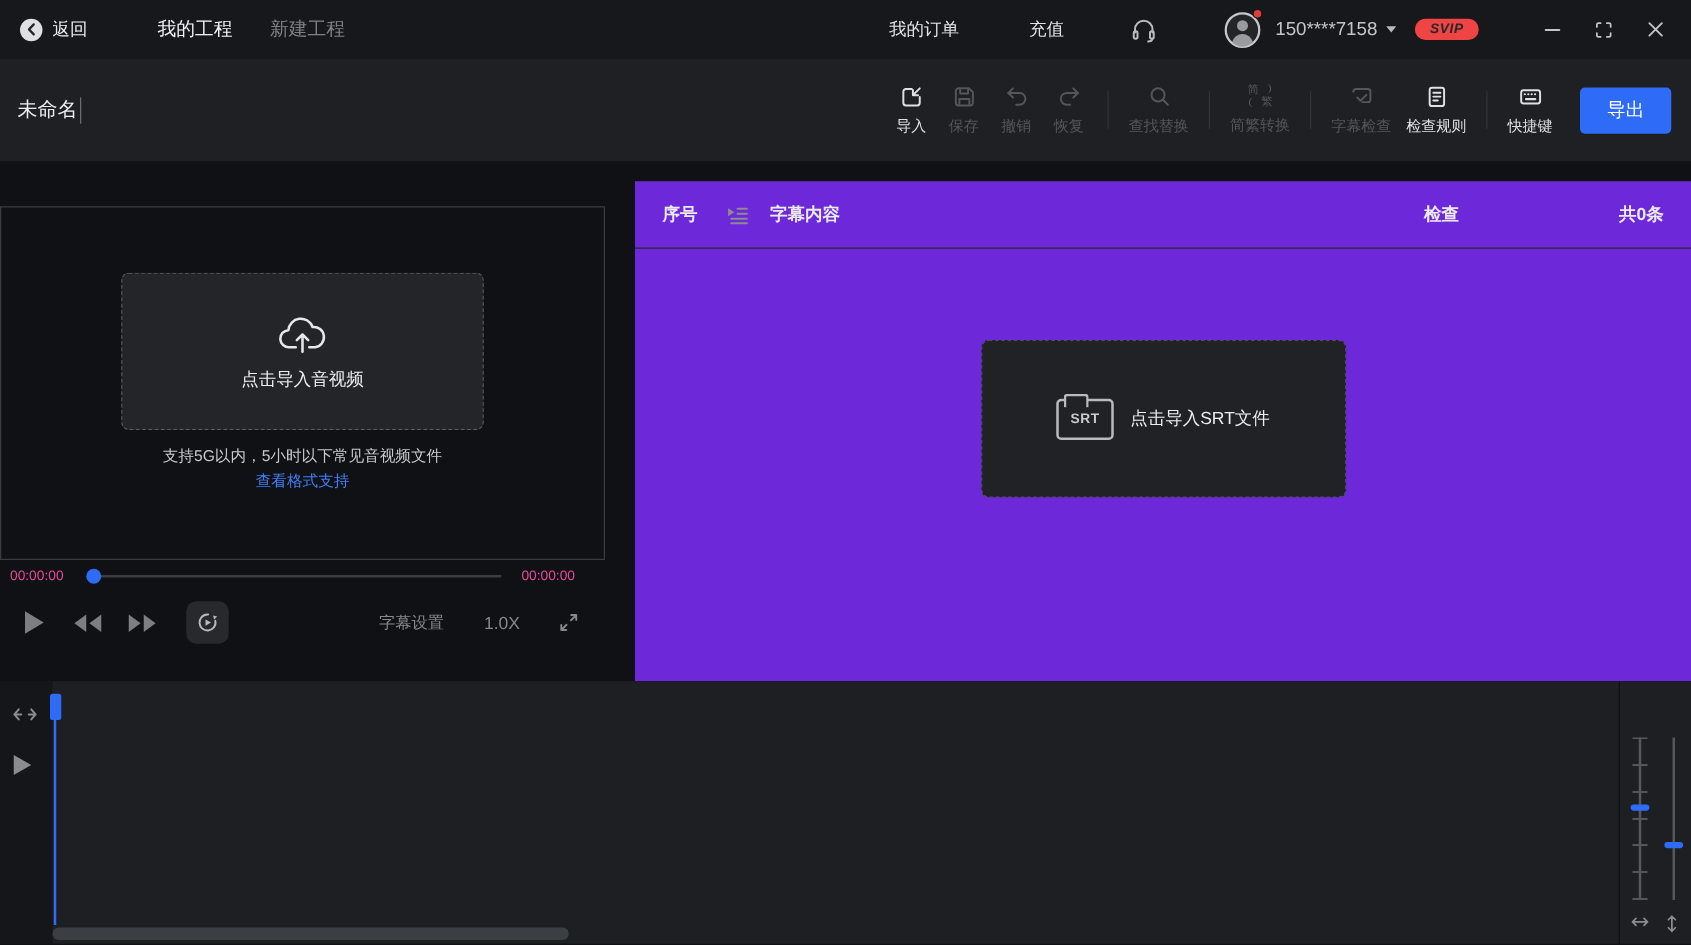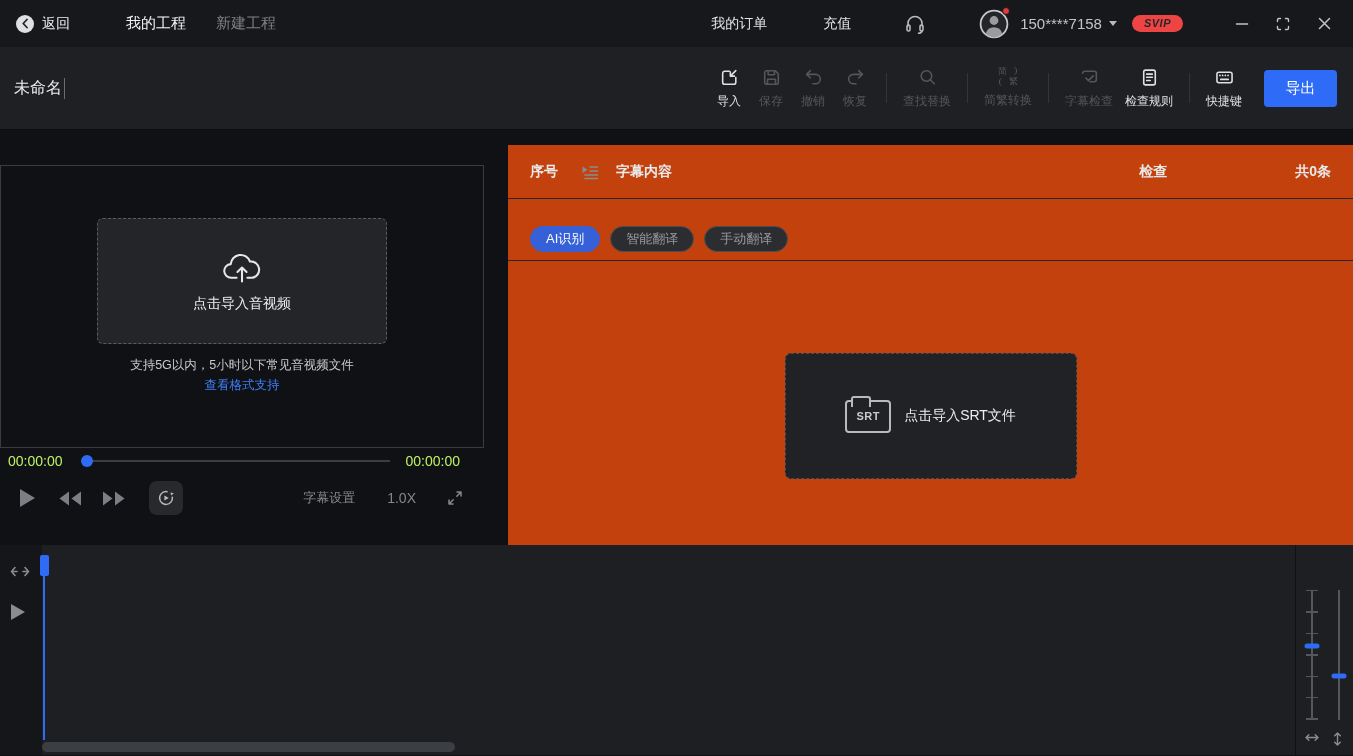--- a/index.html
+++ b/index.html
@@ -49,35 +49,35 @@
   
   .main { height:415px; display:flex; background:#101114; }
   .left-panel { width:490px; position:relative; }
   .preview-box { position:absolute; left:0; top:35px; width:484px; height:283px; border:1px solid #3a3c40; }
   .upload-box { position:absolute; left:50%; top:52px; transform:translateX(-50%); width:290px; height:126px;
     background:#232528; border:1px dashed #5b5d61; border-radius:6px; display:flex; flex-direction:column; align-items:center; justify-content:center; gap:10px; cursor:pointer; }
   .upload-title { color:#eceded; font-size:14px; font-weight:500; }
   .upload-hint { position:absolute; left:0; right:0; top:191px; text-align:center; color:#c8c9cc; font-size:12.5px; }
   .format-link { position:absolute; left:0; right:0; top:211px; text-align:center; color:#3f7ef7; font-size:12.5px; cursor:pointer; }
   .seek-row { position:absolute; left:0; top:322px; width:484px; display:flex; align-items:center; padding:0 24px 0 8px; height:18px; }
-  .time-label { color:#bef264; font-size:14px; white-space:nowrap; }
+  .time-label { color:#ec4899; font-size:11px; white-space:nowrap; }
   .seek-track { position:relative; flex:1; height:2px; background:#3b3d41; margin:0 16px 0 24px; cursor:pointer; }
   .seek-dot { position:absolute; left:-6px; top:50%; transform:translateY(-50%); width:12px; height:12px; border-radius:50%; background:#2e6bf6; cursor:pointer; }
   .controls-row { position:absolute; left:0; top:347px; width:490px; height:42px; display:flex; align-items:center; padding:0 26px 0 20px; }
   .pc-btn { cursor:pointer; color:#7c7e83; display:flex; align-items:center; justify-content:center; }
   .play-tri { width:0; height:0; border-top:9px solid transparent; border-bottom:9px solid transparent; border-left:15px solid #7c7e83; }
   .loop-btn { width:34px; height:34px; background:#27292d; border-radius:8px; margin-left:22px; color:#b9babd; }
   .ml22 { margin-left:22px; } .ml18 { margin-left:18px; }
   .pr-label { color:#85878b; font-size:13px; cursor:pointer; }
   .speed { color:#85878b; font-size:14px; margin-left:32px; cursor:pointer; }
   .expand { margin-left:30px; }
   .spacer { flex:1; }
 
   
-  .right-panel { flex:1; margin:15px 0 0 18px; background:#c2410c; display:flex; flex-direction:column;gap:19px; }
+  .right-panel { flex:1; margin:15px 0 0 18px; background:#6d28d9; display:flex; flex-direction:column; }
   .sub-header { height:54px; display:flex; align-items:center; padding:0 22px; border-bottom:1px solid #26282c; }
   .col-head { color:#e9eaec; font-size:14px; font-weight:700; white-space:nowrap; }
   .playlist-icon { margin-left:22px; margin-right:16px; color:#8a8c90; cursor:pointer; }
   .col-check { margin-right:128px; }
   .tabs-row { height:43px; display:flex; align-items:center; gap:10px; padding:0 22px; border-bottom:1px solid #26282c; }
   .tab-pill { height:26px; display:flex; align-items:center; padding:0 15px; border-radius:13px; font-size:13px; cursor:pointer;
     background:#2b2d30; border:1px solid #4b4d52; color:#97999d; }
   .tab-pill.active { background:#3560d8; border-color:#3560d8; color:#fff; }
   .sub-content { position:relative; flex:1; }
   .srt-box { position:absolute; left:50%; top:73px; transform:translateX(-50%); width:292px; height:126px;
@@ -334,25 +334,20 @@
           <path d="M2.5 3.5 L7.5 6.8 2.5 10 z" fill="currentColor" stroke="none"></path>
           <path d="M10 4 h7.5 M10 8 h7.5 M5 12 h12.5 M5 15.5 h12.5"></path>
         </svg>
       </span>
       <span class="col-head">字幕内容</span>
       <span class="spacer"></span>
       <span class="col-head col-check">检查</span>
       <span class="col-head">共0条</span>
     </div>
 
-    <div class="tabs-row">
-      <span class="tab-pill active">AI识别</span>
-      <span class="tab-pill">智能翻译</span>
-      <span class="tab-pill">手动翻译</span>
-    </div>
 
     <div class="sub-content">
       <div class="srt-box">
         <span class="folder">
           <span class="srt-txt">SRT</span>
         </span>
         <span class="srt-title">点击导入SRT文件</span>
       </div>
     </div>
   </section>

